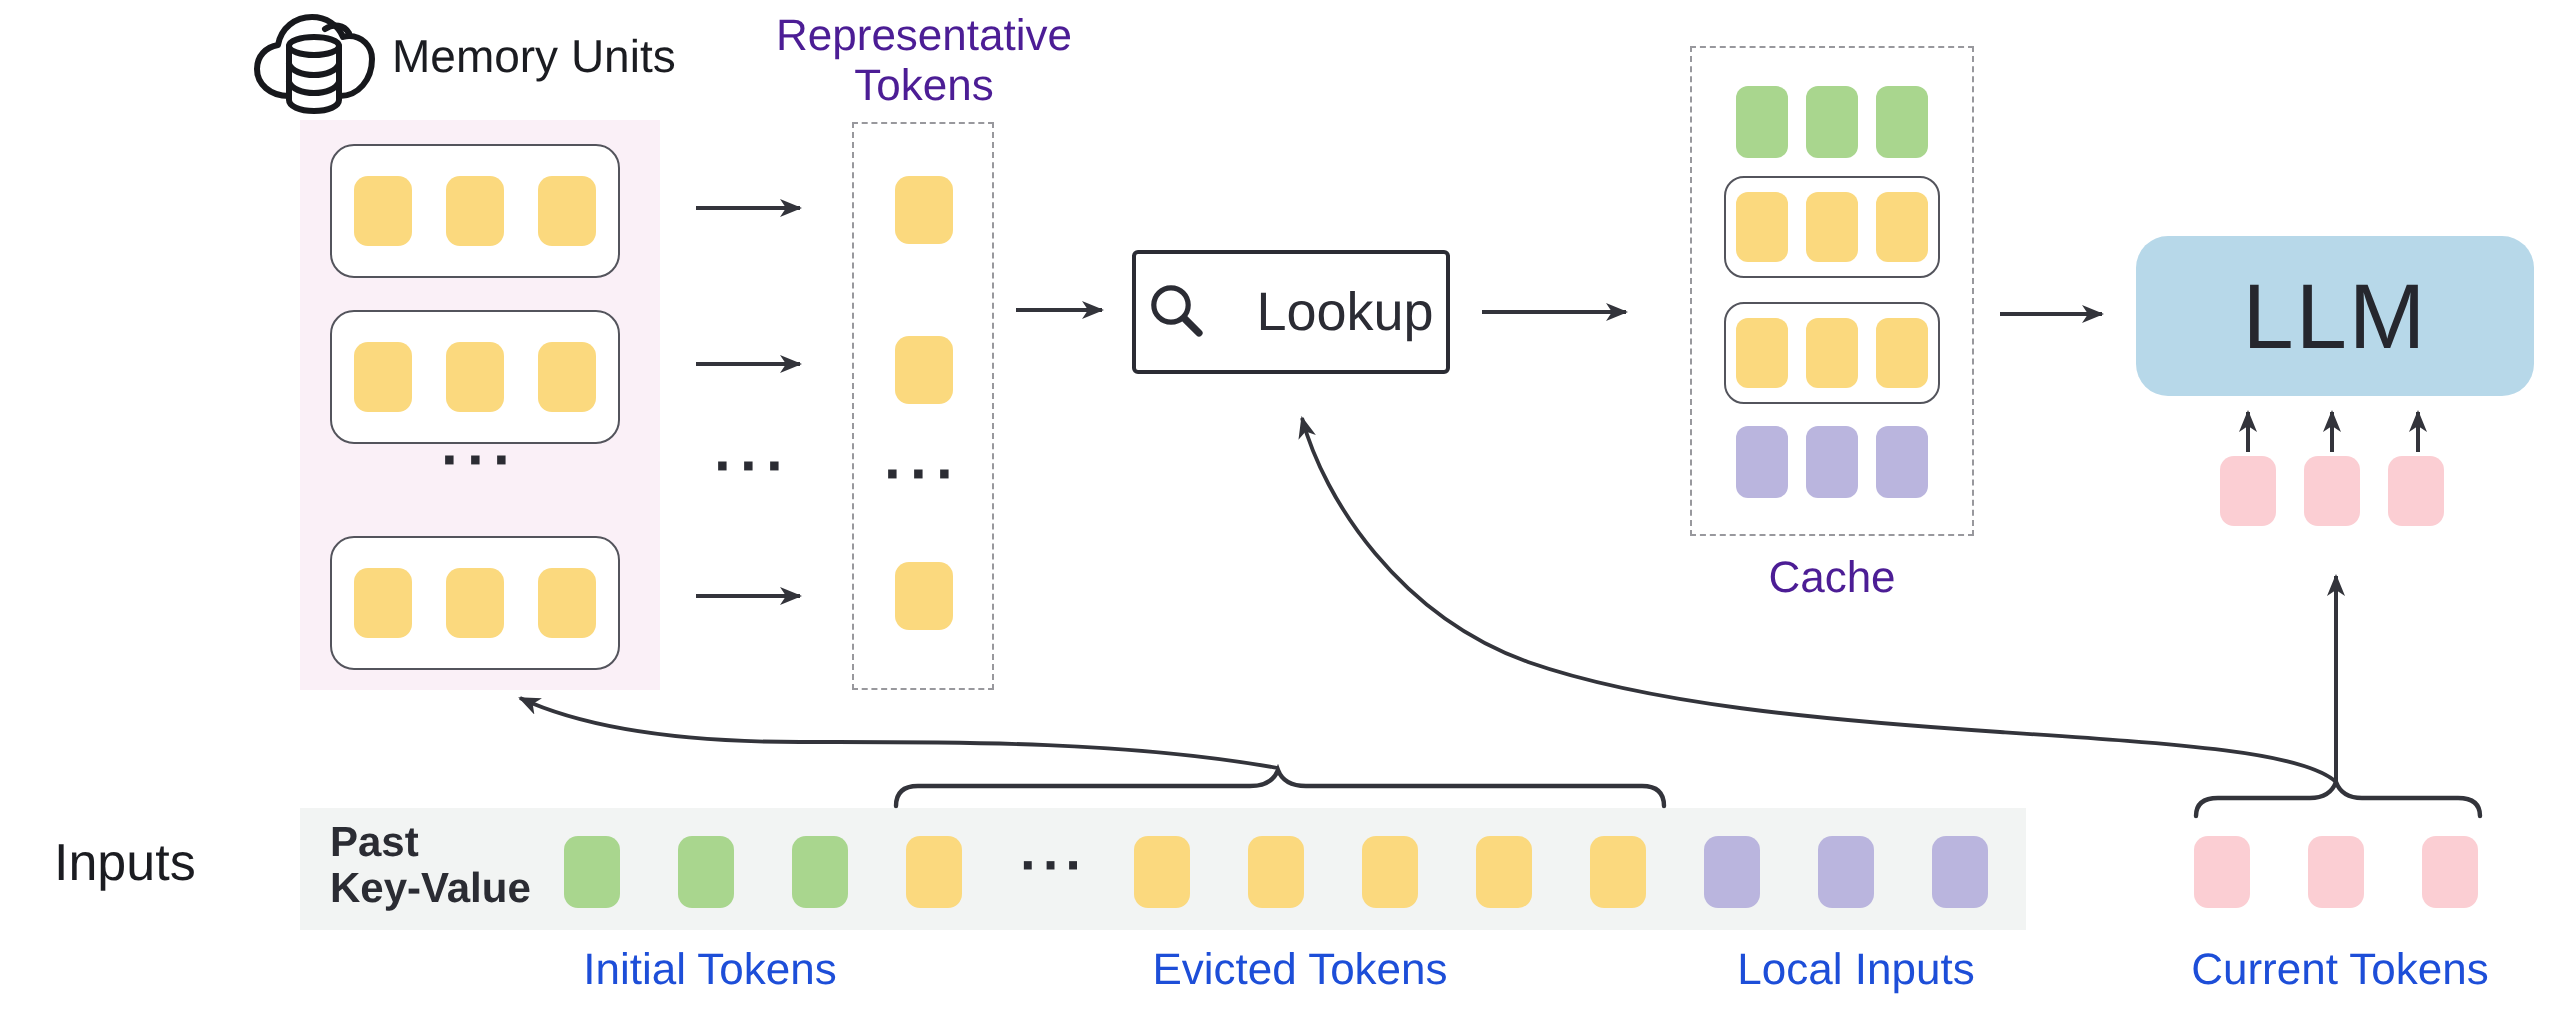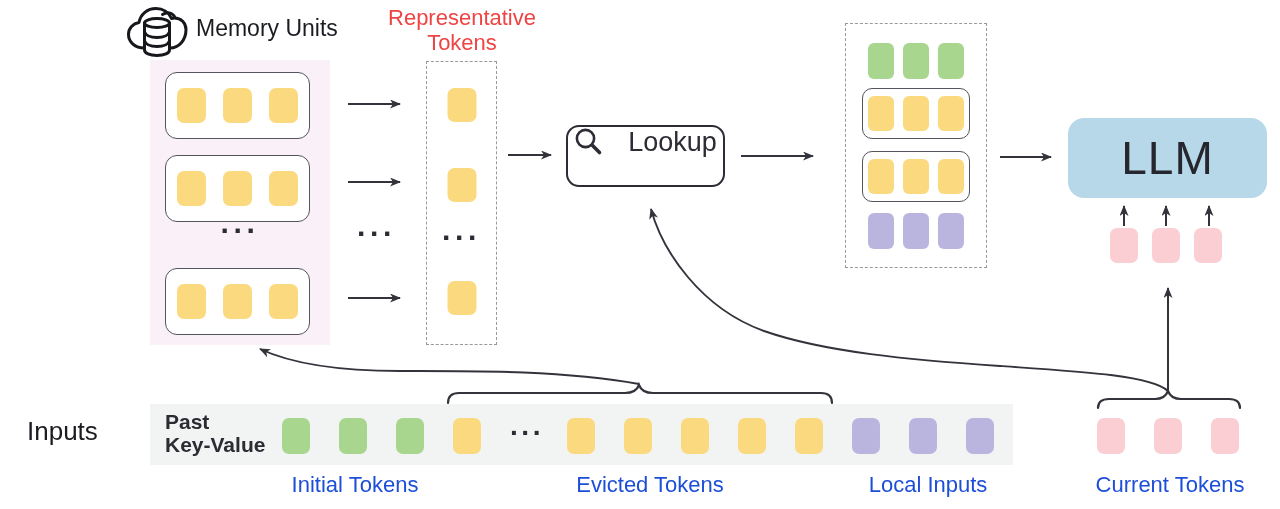--- a/index.html
+++ b/index.html
@@ -18,21 +18,21 @@
     justify-content:center;gap:17px;}
   .memory-row .token{width:29px;height:35px;}
   
   .dots{font-weight:700;font-size:30px;line-height:1;letter-spacing:3px;color:#2b2c33;text-align:center;}
   
   .rep-box{left:426px;top:61px;width:71px;height:284px;border:1.5px dashed #98989d;box-sizing:border-box;}
   .rep-slot{position:absolute;left:50%;transform:translateX(-50%);display:flex;}
   .rep-box .token{width:29px;height:34px;}
   
   .lookup-btn{left:566px;top:125px;width:159px;height:62px;background:#fff;
-    border:2px solid #2b2c34;border-radius:13px;display:flex;align-items:flex-start;
+    border:2px solid #2b2c34;border-radius:3px;display:flex;align-items:center;
     justify-content:center;gap:24px;box-sizing:border-box;}
   .lookup-btn span{font-size:27px;color:#2b2c34;}
   
   .cache-box{left:845px;top:23px;width:142px;height:245px;border:1.5px dashed #98989d;box-sizing:border-box;}
   .cache-row{position:absolute;left:50%;transform:translateX(-50%);display:flex;gap:9px;}
   .cache-row .token{width:26px;height:36px;border-radius:6px;}
   .cache-row.boxed{width:108px;height:51px;background:#fff;border:1.3px solid #53545c;
     border-radius:10px;align-items:center;justify-content:center;box-sizing:border-box;}
   .cache-row.boxed .token{height:35px;}
   
@@ -44,21 +44,21 @@
   
   .inputs-bar{left:150px;top:404px;width:863px;height:61px;background:var(--inputsBg);}
   .bar-group{position:absolute;top:14px;display:flex;gap:29px;align-items:center;}
   .bar-dots{width:28px;font-size:28px;letter-spacing:2px;transform:translateY(-3px);}
   .current-group{left:1097px;top:418px;display:flex;gap:29px;}
   
   .h-label{font-size:23px;color:#1b1c21;}
   .big-label{font-size:27px;line-height:35px;color:#1b1c21;}
   .mid-label{font-size:26px;color:#1b1c21;}
   .small-label{font-size:21px;line-height:23px;color:#2b2c33;}
-  .center-label{font-size:22px;line-height:25px;color:#ef4444;text-align:center;transform:translateX(-50%);white-space:nowrap;}
+  .center-label{font-size:22px;line-height:25px;color:#4c1d95;text-align:center;transform:translateX(-50%);white-space:nowrap;}
   .tok-label{position:absolute;top:472px;font-size:22px;color:#1d4ed8;transform:translateX(-50%);white-space:nowrap;}
   svg.overlay{position:absolute;left:0;top:0;z-index:10;pointer-events:none;}
   svg .ln{stroke:var(--line);fill:none;}
 </style>
 </head>
 <body>
 
 <div class="canvas">
 
   <svg class="abs" style="left:122px;top:2px;" width="70" height="62" viewBox="0 0 70 62">
@@ -136,20 +136,21 @@
         <div class="token" style="background: rgb(251, 217, 126);"></div>
         <div class="token" style="background: rgb(251, 217, 126);"></div>
       </div>
     <div class="cache-row" style="top:189px;">
         <div class="token" style="background: rgb(186, 181, 222);"></div>
         <div class="token" style="background: rgb(186, 181, 222);"></div>
         <div class="token" style="background: rgb(186, 181, 222);"></div>
       </div>
   </div>
   <div class="abs center-label" style="left:916px;top:276px;">
+    <div>Cache</div>
   </div>
 
   <div class="abs llm-box">
     <span>LLM</span>
   </div>
   <div class="abs llm-tokens">
       <div class="token" style="background: rgb(251, 206, 211);"></div>
       <div class="token" style="background: rgb(251, 206, 211);"></div>
       <div class="token" style="background: rgb(251, 206, 211);"></div>
     </div>

